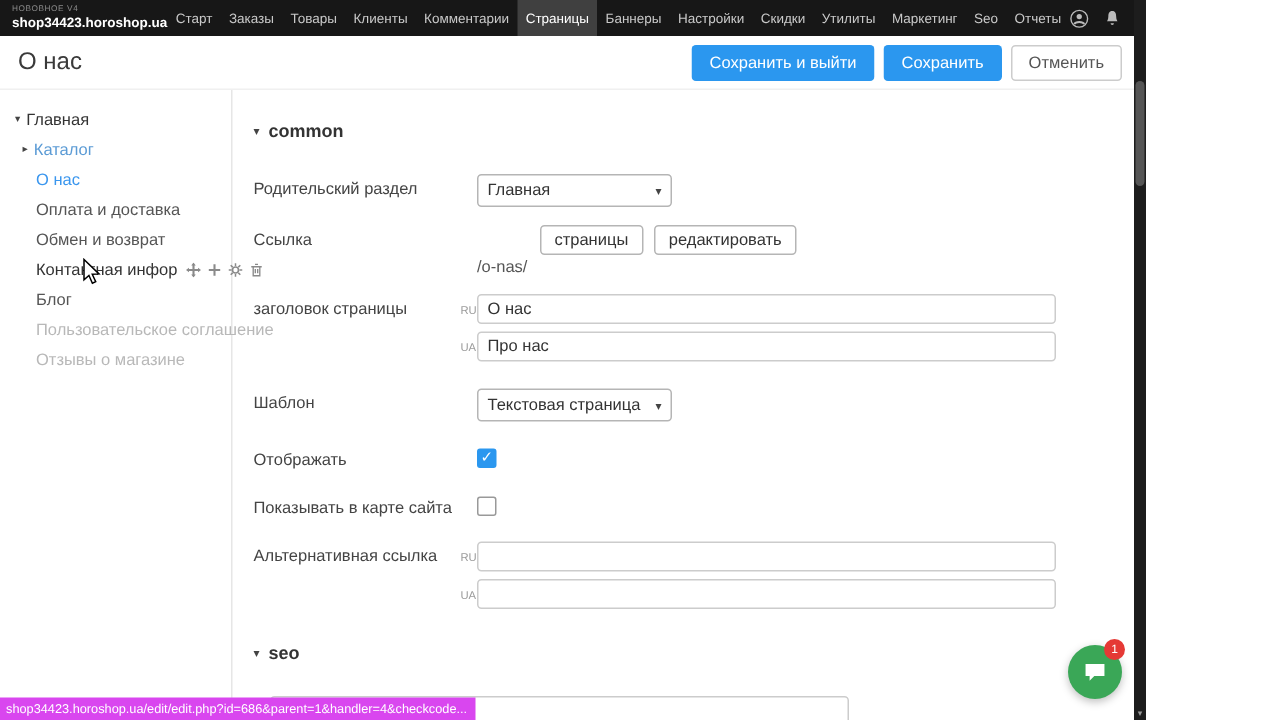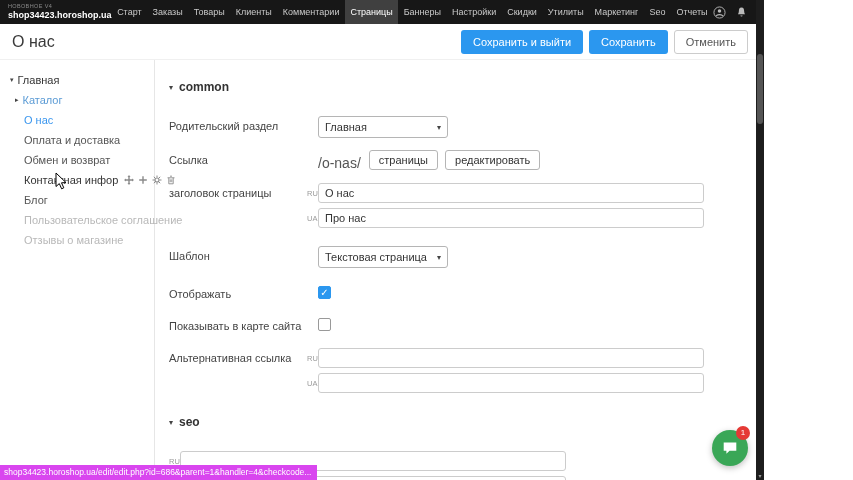--- a/index.html
+++ b/index.html
@@ -44,21 +44,21 @@
   .section-head .tri { font-size:8px; color:#444; font-weight:normal; }
   .row { display:flex; align-items:flex-start; padding-left:6px; }
   .lbl { width:138px; font-size:11px; color:#444; padding-top:4px; flex-shrink:0; }
   .lbl .hint { font-size:7.5px; color:#a8a8a8; margin-top:2px; line-height:1.2; }
   .langcol { width:11px; font-size:7.5px; color:#9a9a9a; padding-top:6px; flex-shrink:0; }
   .inp { width:386px; height:20px; border:1px solid #ccc; border-radius:3px; font-size:11px; padding:0 6px; color:#333; font-family:inherit; outline:none; }
   .sel { width:130px; height:22px; border:1px solid #b5b5b5; border-radius:3px; background:#fff; font-size:11px; color:#333; display:flex; align-items:center; justify-content:space-between; padding:0 6px; cursor:pointer; margin-left:11px; }
   .sel .tri { font-size:8px; color:#444; }
   .stack { display:flex; flex-direction:column; gap:5px; }
   .lang-row { display:flex; }
-  .link-path { font-size:14px; color:#555; padding:5px 8px 0 11px; }
+  .link-path { font-size:11px; color:#555; padding:5px 8px 0 11px;margin-top:17px; }
   .mini-btn { border:1px solid #b5b5b5; border-radius:3px; background:#fff; font-size:11px; color:#333; padding:3px 9px; margin-right:7px; cursor:pointer; font-family:inherit; }
   .cb { width:13px; height:13px; border:1px solid #999; border-radius:2px; background:#fff; margin-left:11px; margin-top:2px; cursor:pointer; font-size:10px; line-height:12px; text-align:center; color:#fff; }
   .cb.checked { background:#2b97ef; border-color:#2b97ef; }
 
   
   .m12 { margin-bottom:12px; } .m16 { margin-bottom:16px; }
   .m18 { margin-bottom:18px; } .m22 { margin-bottom:22px; }
 
   
   .statusbar { position:absolute; left:0; bottom:0; background:#d946ef; color:#fff; font-size:8.5px; padding:2px 6px 3px 4px; white-space:nowrap; z-index:30; }

